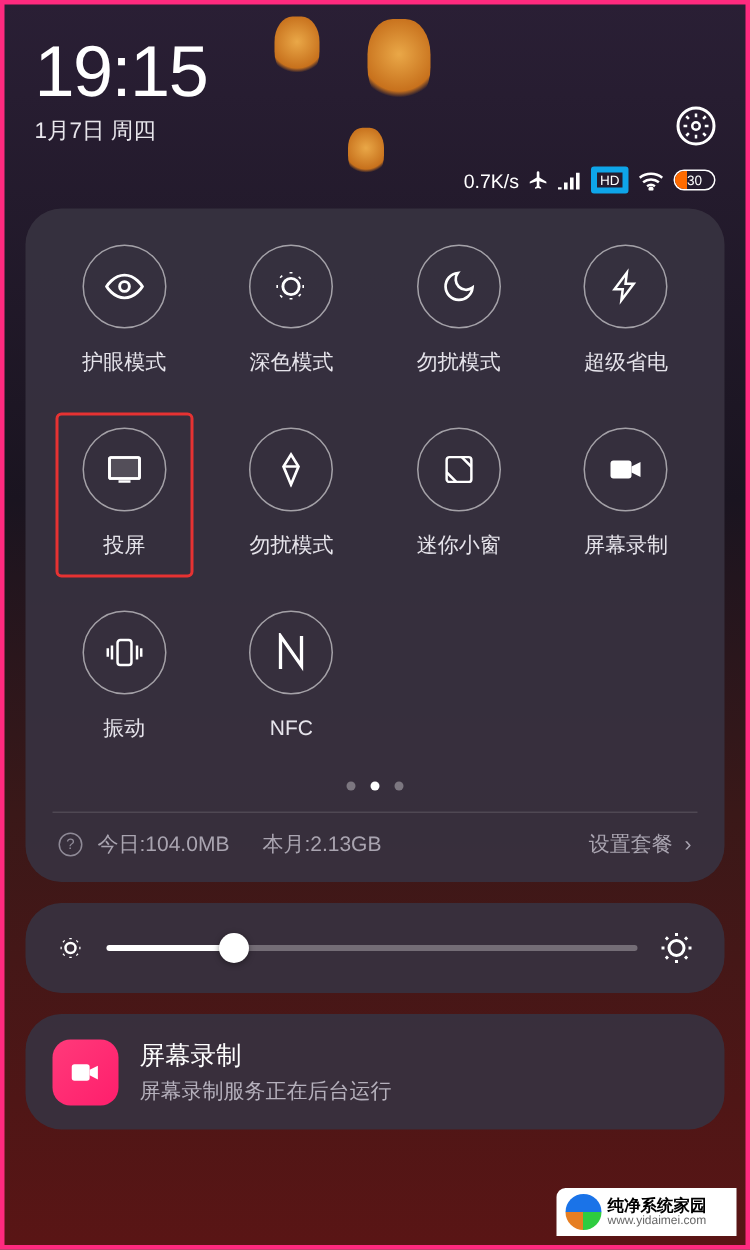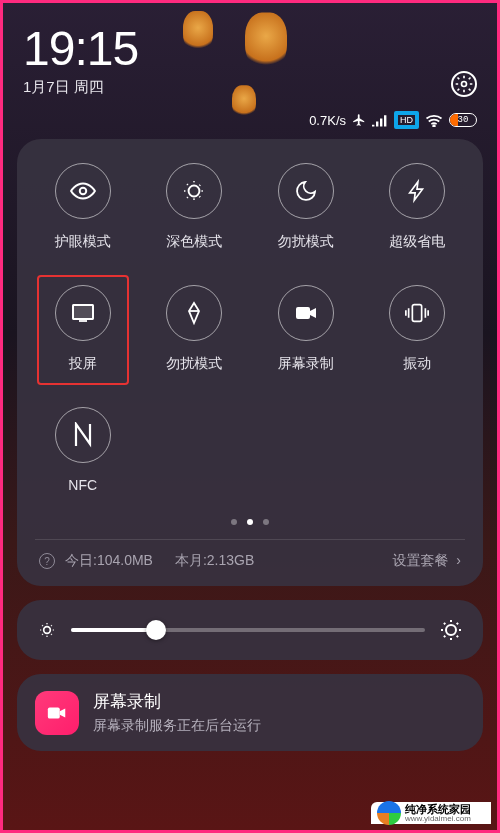--- a/index.html
+++ b/index.html
@@ -20,21 +20,21 @@
   .statusbar {
     display: flex; justify-content: space-between; align-items: flex-end;
     padding: 18px 20px 8px 20px; color: #fff;
   }
   .time { font-size: 48px; font-weight: 300; letter-spacing: -1px; }
   .date { font-size: 15px; color: #e8e6ec; margin-top: 2px; }
   .status-right { display: flex; align-items: center; gap: 8px; }
   .gear { width: 26px; height: 26px; border: 2.2px solid #fff; border-radius: 50%; position: relative; display:flex; align-items:center; justify-content:center;}
   .status-icons { display: flex; align-items: center; gap: 6px; font-size: 13px; color: #fff; margin-top: 6px; justify-content:flex-end; padding-right:20px;margin-left:20px;}
   .status-icons svg { vertical-align: middle; }
-  .battery { display:inline-flex; align-items:flex-start; gap:2px;font-family:Liberation Mono, monospace;}
+  .battery { display:inline-flex; align-items:flex-start; gap:2px;}
   .battery-body { width:28px; height:14px; border:1.2px solid #fff; border-radius:7px; position:relative; display:flex; align-items:center;}
   .battery-fill { width:30%; height:100%; background:#ff6b00; border-radius:7px 0 0 7px;}
   .battery-txt { position:absolute; width:100%; text-align:center; font-size:9px; color:#fff;}
   .container { padding: 10px 14px; }
   .qs-panel {
     background: rgba(55, 50, 64, 0.92);
     border-radius: 24px; padding: 24px 10px 14px 10px;
   }
   .qs-grid { display: grid; grid-template-columns: repeat(4, 1fr); row-gap: 34px; }
   .qs-item { display: flex; flex-direction: column; align-items: center; gap: 14px; position: relative; }
@@ -72,21 +72,21 @@
   }
   .notif-icon {
     width:44px; height:44px; border-radius:12px;
     background:linear-gradient(135deg,#ff3a7a,#ff1e6c);
     display:flex; align-items:center; justify-content:center;
   }
   .notif-text .title { color:#fff; font-size:17px; }
   .notif-text .sub { color:#b5b0bc; font-size:14px; margin-top:4px;}
   .footer-badge {
     position:absolute; bottom:6px; right:6px;
-    width:120px; height:22px; background:#fff; border-radius:6px 0 0 0;
+    width:120px; height:32px; background:#fff; border-radius:6px 0 0 0;
     display:flex; align-items:center; padding:2px 6px; font-size:10px;
   }
   .footer-badge .logo { width:24px; height:24px; border-radius:50%; background:conic-gradient(#1a73e8 0 25%,#2ecc40 0 50%,#e67e22 0 75%,#1a73e8 0);}
   .footer-badge .txt { margin-left:4px; line-height:1.1;}
   .footer-badge .cn { font-size:11px; font-weight:bold;}
   .footer-badge .url { font-size:8px; color:#666;}
 </style>
 </head>
 <body>
 
@@ -181,20 +181,29 @@
       </div>
       <div class="qs-item">
         <div class="qs-circle">
             <svg width="24" height="24" viewBox="0 0 24 24" fill="none" stroke="currentColor" stroke-width="1.8">
               <path d="M12 2l5 8-5 12-5-12 5-8z"></path>
               <path d="M7 10h10"></path>
             </svg>
           </div>
         <span class="qs-label">勿扰模式</span>
       </div>
+      <div class="qs-item">
+        <div class="qs-circle">
+            <svg width="22" height="22" viewBox="0 0 24 24" fill="none" stroke="currentColor" stroke-width="1.8">
+              <rect x="3" y="3" width="18" height="18" rx="2"></rect>
+              <path d="M14 3l7 7M3 14l7 7"></path>
+            </svg>
+          </div>
+        <span class="qs-label">迷你小窗</span>
+      </div>
 
       <div class="qs-item">
         <div class="qs-circle">
             <svg width="24" height="20" viewBox="0 0 24 18" fill="currentColor">
               <rect x="2" y="3" width="14" height="12" rx="2"></rect>
               <path d="M16 7l6-3v10l-6-3z"></path>
             </svg>
           </div>
         <span class="qs-label">屏幕录制</span>
       </div>

